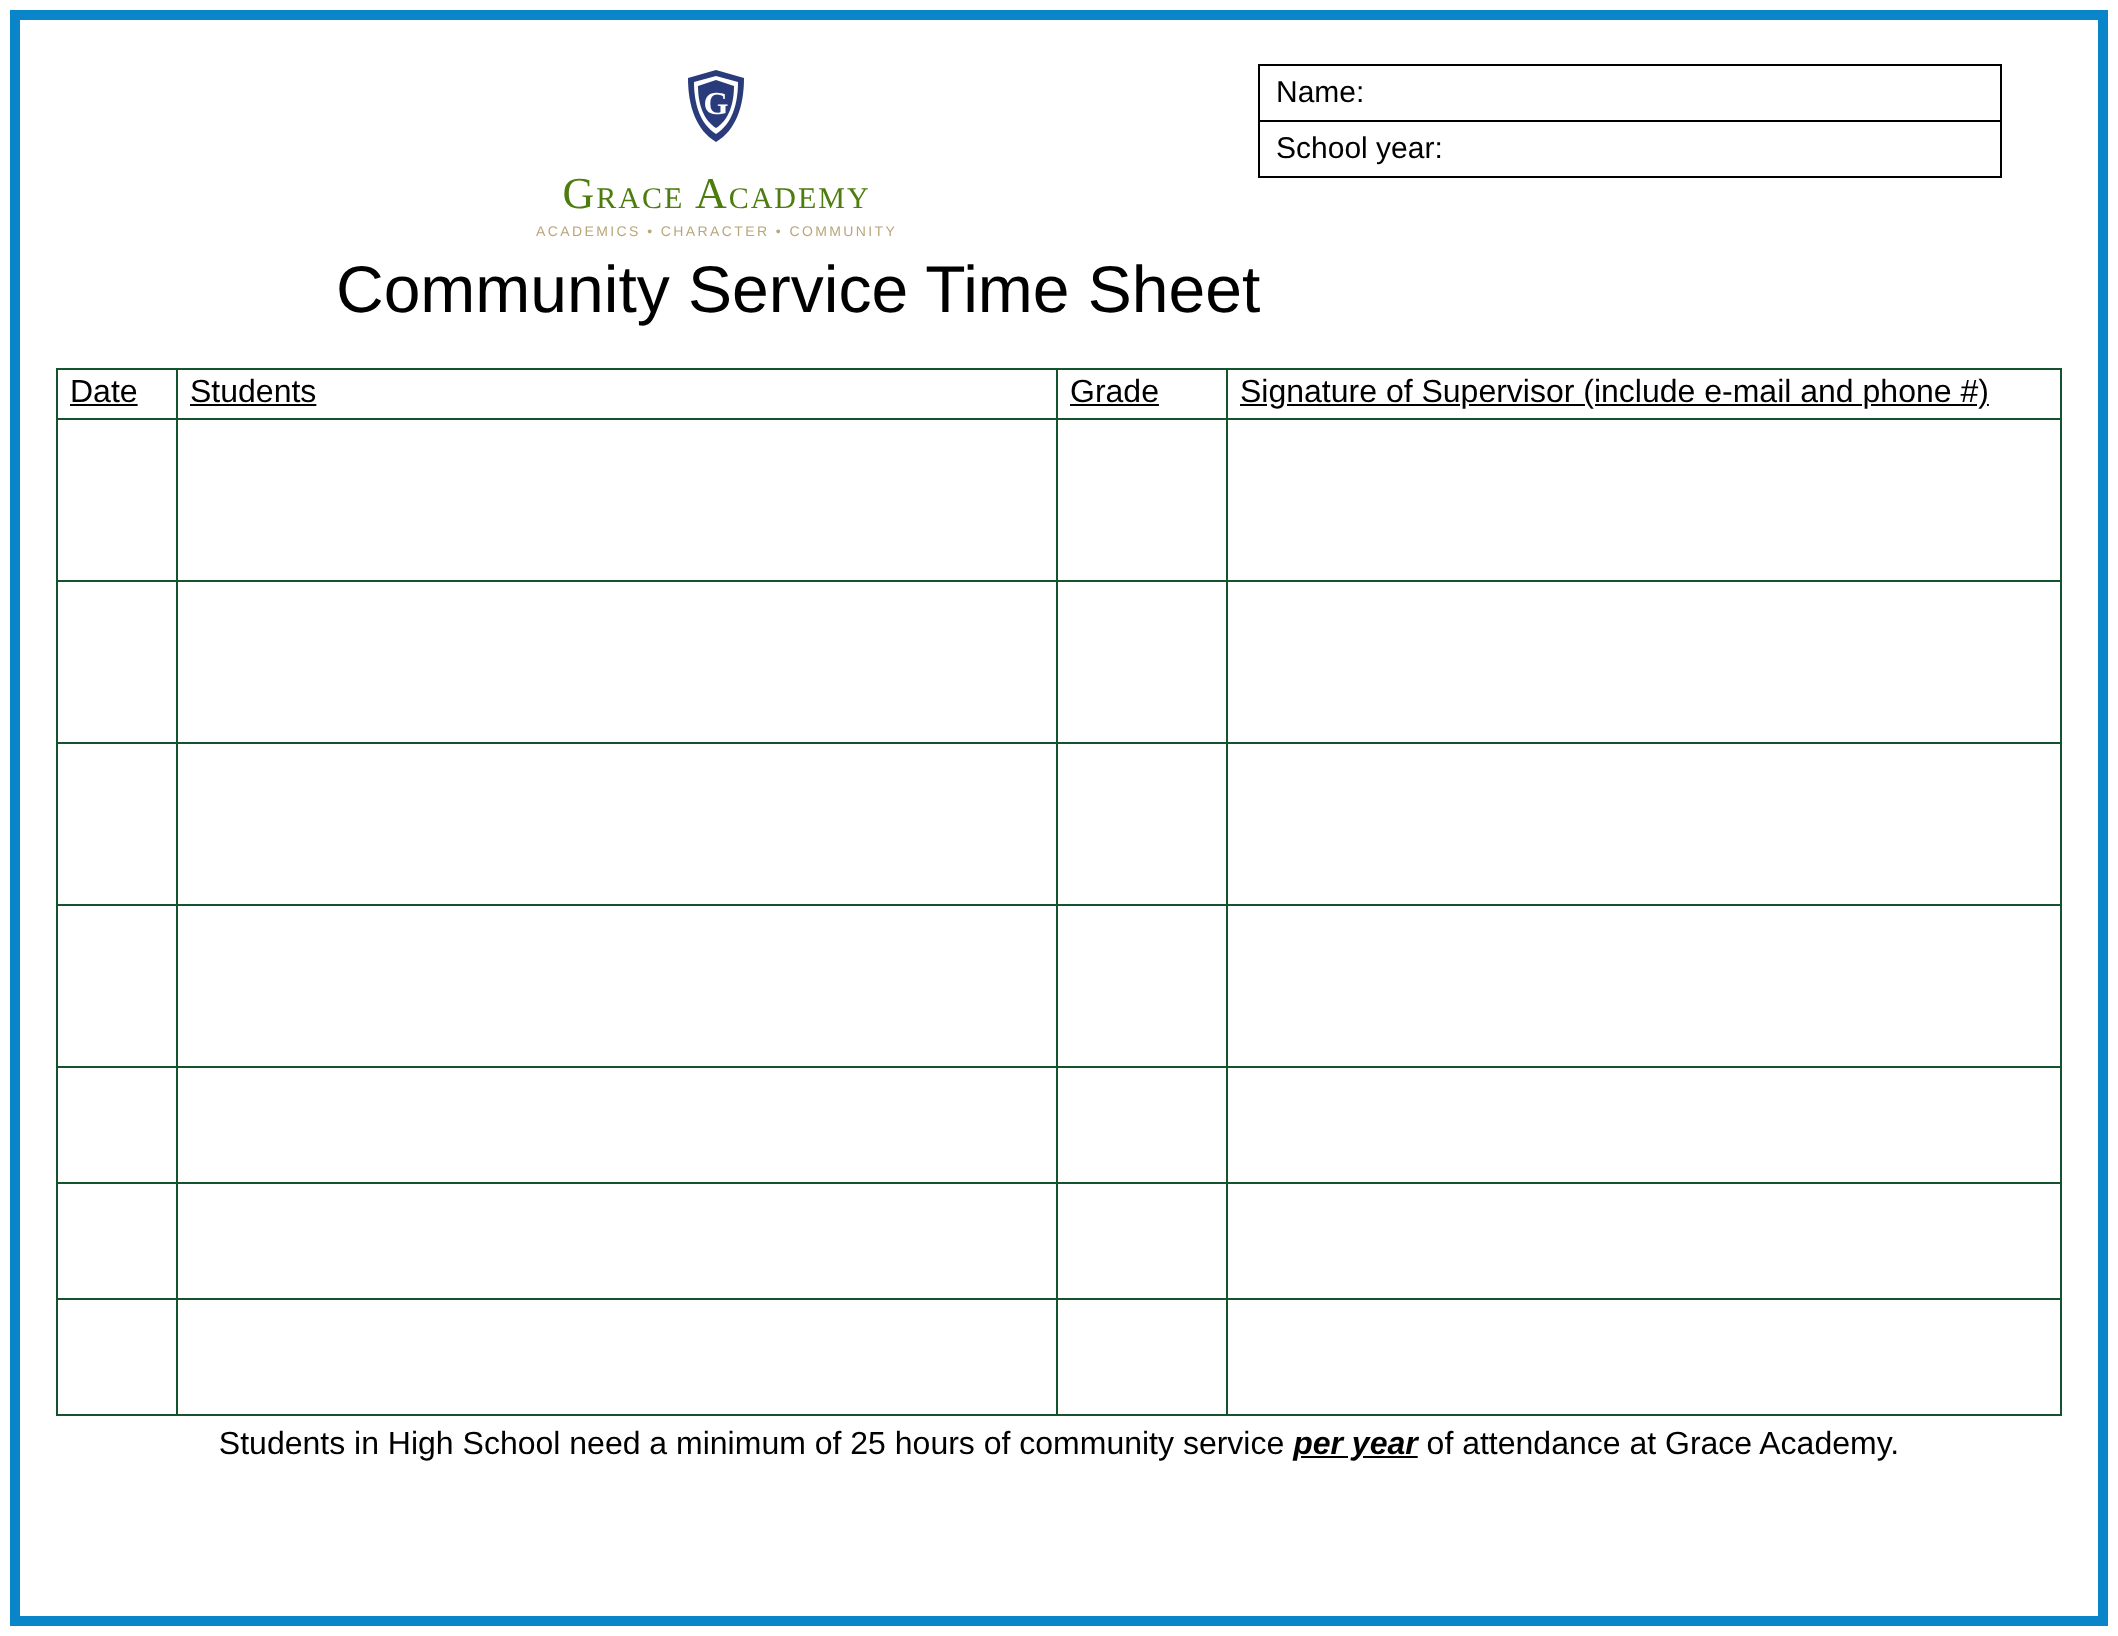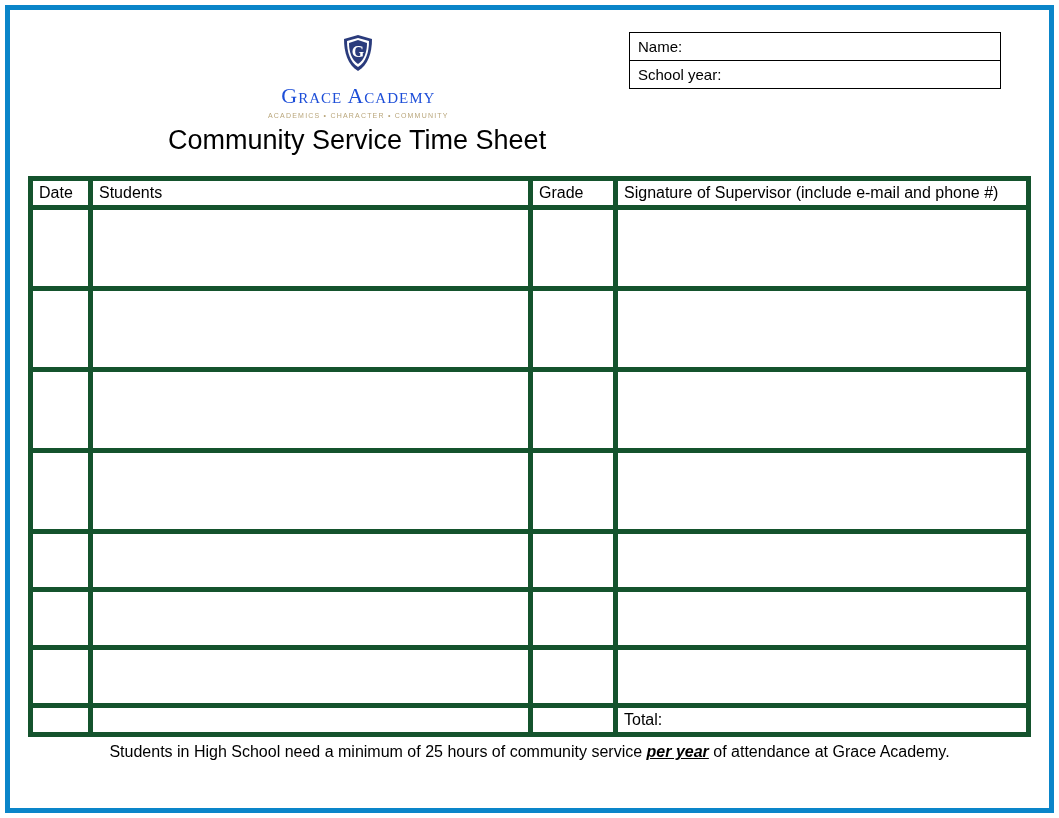--- a/index.html
+++ b/index.html
@@ -29,21 +29,21 @@
       margin-left: 240px;
       margin-top: 5px;
     }
     .shield-icon {
       display: inline-block;
       margin-bottom: 4px;
     }
     .school-name {
       font-family: Georgia, 'Times New Roman', serif;
       font-variant: small-caps;
-      color: #1d4ed8;
+      color: #4d7c0f;
       font-size: 22px;
       letter-spacing: 1px;
       margin-top: 2px;
     }
     .tagline {
       font-size: 7px;
       letter-spacing: 1.2px;
       color: #b9a67b;
       margin-top: 3px;
       text-transform: uppercase;
@@ -56,38 +56,39 @@
     }
     .info-row {
       border-bottom: 1px solid #000;
       padding: 5px 8px;
       font-size: 15px;
     }
     .info-row:last-child {
       border-bottom: none;
     }
     .title {
-      font-size: 27px;
+      font-size: 33px;
       margin-top: 6px;
       margin-left: 140px;
       font-weight: 400;
     }
     .ts-table {
       border-collapse: collapse;
       width: 100%;
       margin-top: 20px;
       table-layout: fixed;
     }
     .ts-table th, .ts-table td {
-      border: 5px solid #14532d;
+      border: 1px solid #14532d;
       font-weight: normal;
       text-align: left;
       padding: 3px 6px;
       font-size: 16px;
       vertical-align: top;
+      text-decoration: underline;
     }
     .col-date { width: 60px; }
     .col-service { width: 440px; }
     .col-hours { width: 85px; }
     .col-sig { width: auto; }
     .row-tall td { height: 81px; }
     .row-med td { height: 58px; }
     .row-short td { height: 26px; }
     .footnote {
       text-align: center;
@@ -182,26 +183,20 @@
           <td></td>
           <td></td>
           <td></td>
     </tr>
     <tr class="row-med">
       <td></td>
           <td></td>
           <td></td>
           <td></td>
     </tr>
-    <tr class="row-short">
-      <td></td>
-          <td></td>
-          <td></td>
-          <td>Total:</td>
-    </tr>
   </tbody>
     </table>
 
   <div class="footnote">
     <span>Students in High School need a minimum of 25 hours of community service </span><span class="em">per year</span><span> of attendance at Grace Academy.</span>
   </div>
 
 </div>
 
 </body></html>

